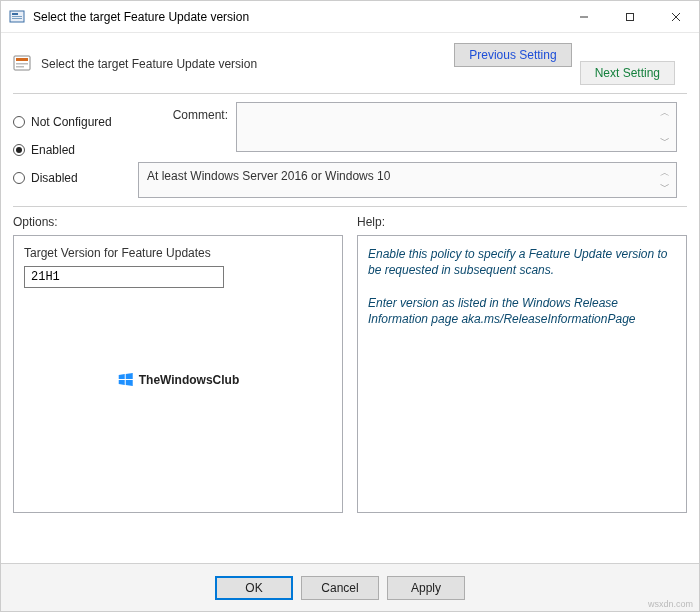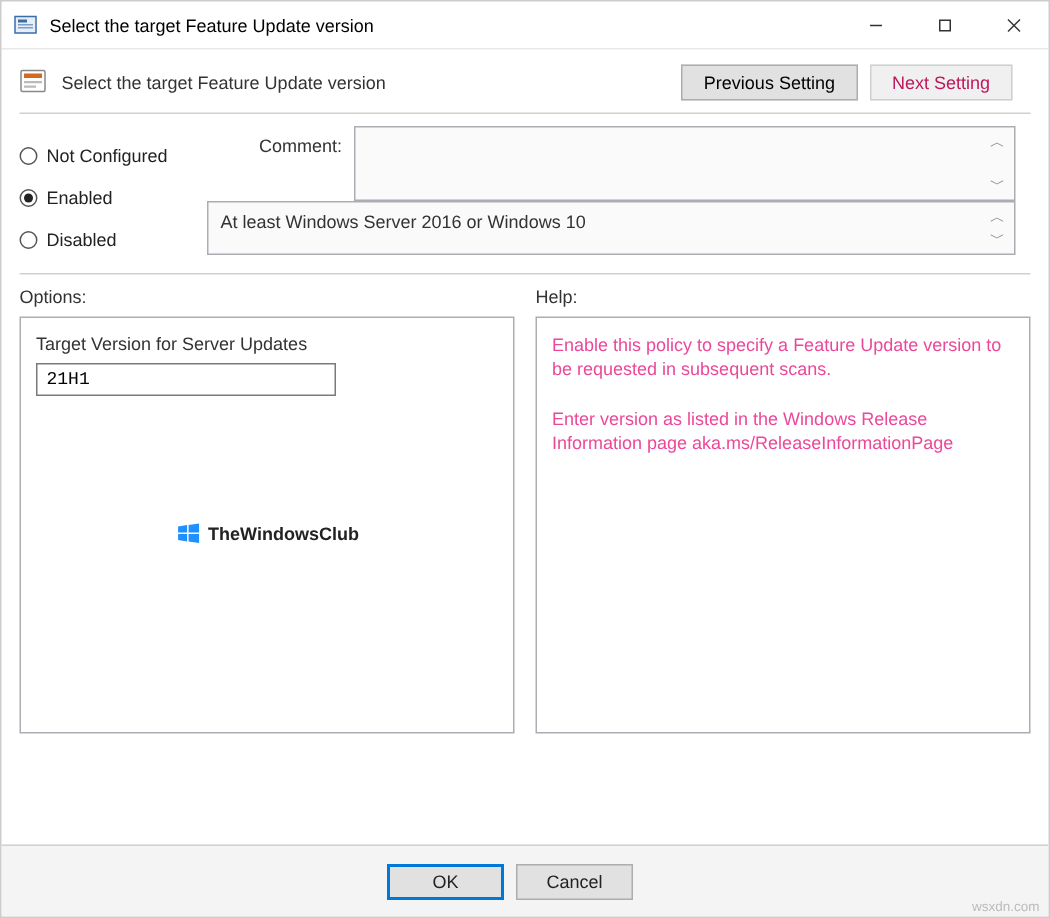--- a/index.html
+++ b/index.html
@@ -6,46 +6,46 @@
     body { margin: 0; background: #fff; width: 700px; height: 612px; position: relative; border: 1px solid #ccc; overflow: hidden; }
     .titlebar { height: 32px; display: flex; align-items: center; padding-left: 8px; border-bottom: 1px solid #e8e8e8; }
     .titlebar .app-icon { width: 16px; height: 16px; margin-right: 8px; }
     .titlebar .title-text { flex: 1; color: #000; }
     .titlebar .win-controls { display: flex; height: 100%; }
     .titlebar .win-btn { width: 46px; display: flex; align-items: center; justify-content: center; color: #555; }
     .header-row { display: flex; align-items: center; padding: 10px 12px 8px 12px; gap: 10px; }
     .header-row .policy-icon { width: 18px; height: 18px; }
     .header-row .policy-title { flex: 1; color: #333; }
     .header-row .nav-buttons { display: flex; gap: 8px; margin-right: 12px; }
-    .nav-btn { height: 24px; padding: 0 14px; border: 1px solid #adadad; background: #e1e1e1; color: #000000; display: flex; align-items: center; }
-    .nav-btn.disabled { color: #be185d; background: #f0f0f0; border-color: #d0d0d0; }
+    .nav-btn { height: 24px; padding: 0 14px; border: 1px solid #adadad; background: #e1e1e1; color: #1d4ed8; display: flex; align-items: center; }
+    .nav-btn.disabled { color: #15803d; background: #f0f0f0; border-color: #d0d0d0; margin-top: 18px; }
     .divider { height: 1px; background: #d0d0d0; margin: 0 12px; }
     .config-row { display: flex; padding: 8px 12px 8px 12px; }
     .config-left { width: 125px; padding-top: 6px; }
     .radio-row { display: flex; align-items: center; gap: 6px; height: 28px; color: #222; }
     .radio { width: 12px; height: 12px; border-radius: 50%; border: 1px solid #555; display: inline-flex; align-items: center; justify-content: center; }
     .radio.selected::after { content: ""; width: 6px; height: 6px; border-radius: 50%; background: #222; }
-    .config-right { flex: 1; display: flex; flex-direction: column; }
+    .config-right { flex: 1; display: flex; flex-direction: column; gap: 10px; }
     .labeled-field { display: flex; gap: 8px; align-items: flex-start; }
     .labeled-field > label { width: 90px; color: #333; padding-top: 6px; text-align: right; }
     .field-box { flex: 1; border: 1px solid #abadb3; background: #fafafa; position: relative; min-height: 50px; padding: 6px 20px 6px 8px; color: #333; margin-right: 10px; }
     .field-box .scroll-arrow { position: absolute; right: 4px; width: 14px; height: 14px; color: #888; display: flex; align-items: center; justify-content: center; font-size: 10px; }
     .field-box .scroll-arrow.up { top: 3px; }
     .field-box .scroll-arrow.down { bottom: 3px; }
     .supported-box { min-height: 36px; }
     .panels-row { display: flex; gap: 14px; padding: 8px 12px 14px 12px; height: 320px; }
     .panel { flex: 1; display: flex; flex-direction: column; }
     .panel-label { color: #333; padding-bottom: 6px; }
     .panel-box { flex: 1; border: 1px solid #abadb3; background: #fff; padding: 10px; position: relative; overflow: hidden; }
     .options-panel .panel-box { padding-right: 10px; }
     .opt-label { color: #333; margin-bottom: 6px; }
     .text-input { width: 200px; height: 22px; border: 1px solid #7a7a7a; padding: 2px 6px; font-size: 12px; background: #fff; font-family: Liberation Mono, monospace; }
     .watermark { position: absolute; left: 50%; top: 52%; transform: translate(-50%, -50%); display: flex; align-items: center; gap: 4px; color: #222; font-weight: 600; font-size: 14px; }
     .wm-icon { width: 18px; height: 18px; }
-    .help-text { color: #ec4899; white-space: pre-line; line-height: 1.35; }
+    .help-text { color: #0c4a6e; white-space: pre-line; line-height: 1.35; font-style: italic; }
     .footer { position: absolute; left: 0; right: 0; bottom: 0; height: 48px; border-top: 1px solid #d0d0d0; display: flex; align-items: center; justify-content: center; gap: 8px; padding-right: 20px; background: #f0f0f0c0; }
     .btn { width: 78px; height: 24px; border: 1px solid #adadad; background: #e1e1e1; display: flex; align-items: center; justify-content: center; color: #222; }
     .btn.primary { border: 2px solid #0078d7; }
     .attrib { position: absolute; right: 6px; bottom: 2px; font-size: 9px; color: #bbb; }
   </style>
 </head>
 <body>
 
 <div class="titlebar">
   <span class="app-icon">
@@ -128,21 +128,21 @@
     </div>
   </div>
 </div>
 
 <div class="divider"></div>
 
 <div class="panels-row">
   <div class="panel options-panel">
     <div class="panel-label">Options:</div>
     <div class="panel-box">
-      <div class="opt-label">Target Version for Server Updates</div>
+      <div class="opt-label">Target Version for Feature Updates</div>
       <input class="text-input" type="text" value="21H1" style="">
       <div class="watermark">
         <span class="wm-icon">
           <svg viewBox="0 0 18 18">
               <polygon points="2,4 8,3 8,8 2,8" fill="#1e90ff"></polygon>
               <polygon points="9,3 16,2 16,8 9,8" fill="#1e90ff"></polygon>
               <polygon points="2,9 8,9 8,14 2,13" fill="#1e90ff"></polygon>
               <polygon points="9,9 16,9 16,15 9,14" fill="#1e90ff"></polygon>
             </svg>
         </span>
@@ -156,15 +156,16 @@
       <div class="help-text">Enable this policy to specify a Feature Update version to be requested in subsequent scans.
 
 Enter version as listed in the Windows Release Information page aka.ms/ReleaseInformationPage</div>
     </div>
   </div>
 </div>
 
 <div class="footer">
   <div class="btn primary">OK</div>
   <div class="btn">Cancel</div>
+  <div class="btn">Apply</div>
 </div>
 
 <div class="attrib">wsxdn.com</div>
 
 </body></html>

